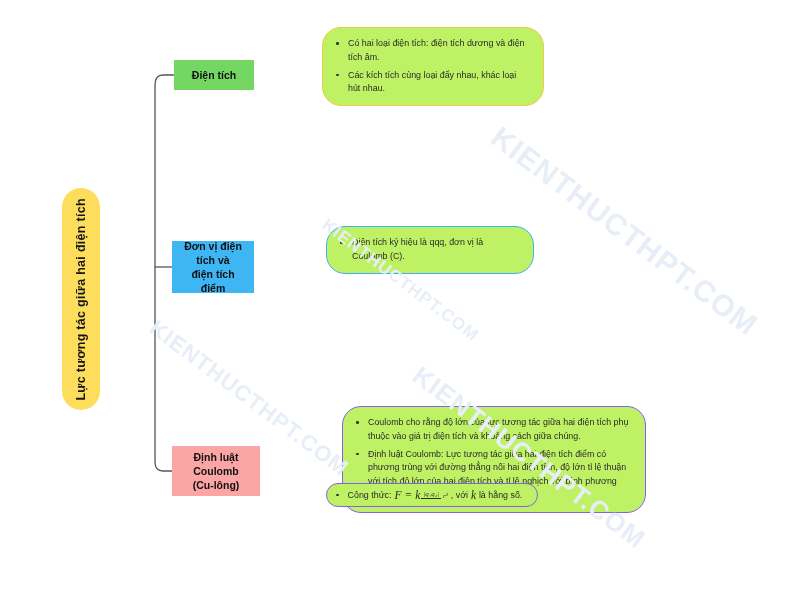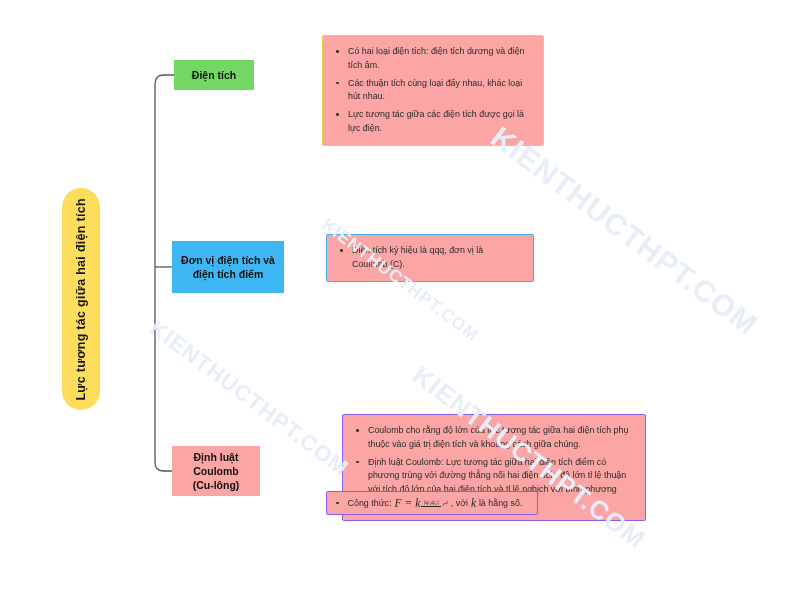--- a/index.html
+++ b/index.html
@@ -85,32 +85,31 @@
     justify-content: center;
     text-align: center;
     font-size: 10.5px;
     font-weight: bold;
     color: #101010;
     line-height: 1.35;
     box-sizing: border-box;
     padding: 4px 6px;
   }
   .topic-green  { left: 174px; top: 60px;  width: 80px;  height: 30px; background: #74d764; }
-  .topic-blue   { left: 172px; top: 241px; width: 112px; height: 52px; background: #3fb6f4; }
+  .topic-blue   { left: 172px; top: 241px; width: 82px; height: 52px; background: #3fb6f4; }
   .topic-purple { left: 172px; top: 446px; width: 88px; height: 50px; background: #fca5a5; }
 
   
   .detail {
     position: absolute;
     z-index: 2;
-    background: #fca5a5;
-    border-radius: 2px;
+    background: #bef264;
+    border-radius: 19px;
     box-sizing: border-box;
     padding: 9px 12px 9px 10px;
-    margin-top: 8px;
   }
   .detail-yellow { left: 322px; top: 27px;  width: 222px; border: 1.6px solid #f3c948; }
   .detail-blue   { left: 326px; top: 226px; width: 208px; border: 1.6px solid #3fb0f2; }
   .detail-purple { left: 342px; top: 406px; width: 304px; border: 1.6px solid #8a5cf0; }
   .detail-formula {
     left: 326px; top: 483px; width: 212px;
     border: 1.6px solid #8a5cf0;
     padding: 5px 9px 5px 9px;
   }
 
@@ -207,25 +206,21 @@
     <span>Điện tích</span>
   </div>
   <div class="detail detail-yellow">
     <ul class="bullets">
       <li>
         <span class="dot"></span>
         <span>Có hai loại điện tích: điện tích dương và điện tích âm.</span>
       </li>
       <li>
         <span class="dot"></span>
-        <span>Các thuận tích cùng loại đẩy nhau, khác loại hút nhau.</span>
-      </li>
-      <li>
-        <span class="dot"></span>
-        <span>Lực tương tác giữa các điện tích được gọi là lực điện.</span>
+        <span>Các kích tích cùng loại đẩy nhau, khác loại hút nhau.</span>
       </li>
     </ul>
   </div>
 
   <div class="topic topic-blue">
     <span>
       <span>Đơn vị điện tích và</span><br>
       <span>điện tích điểm</span>
     </span>
   </div>

